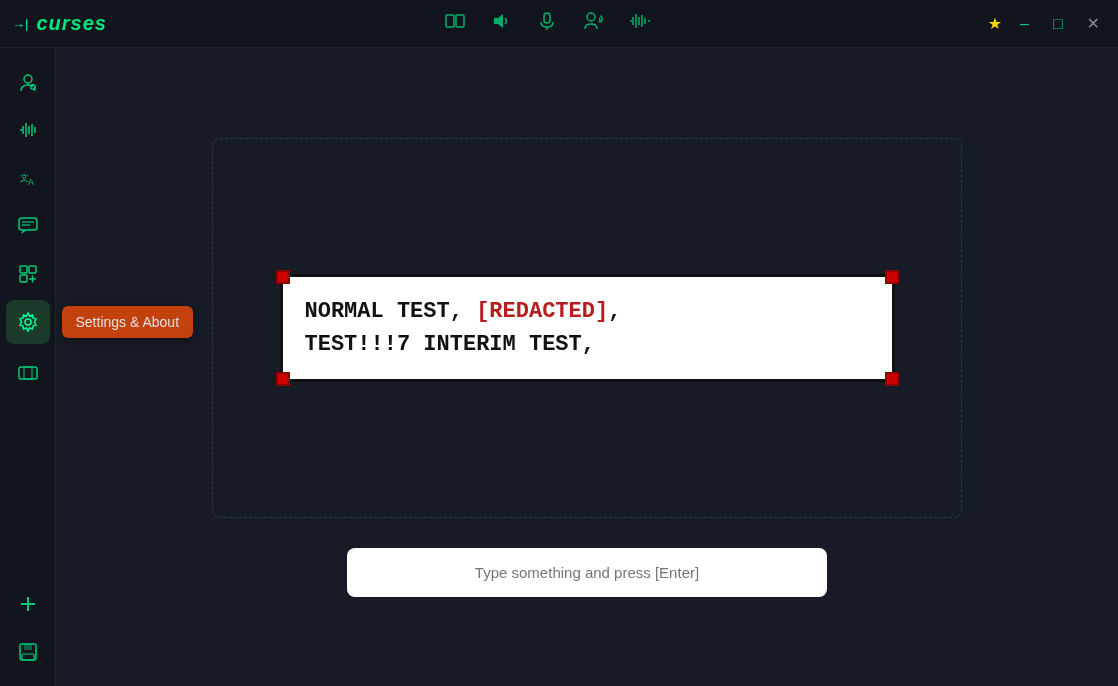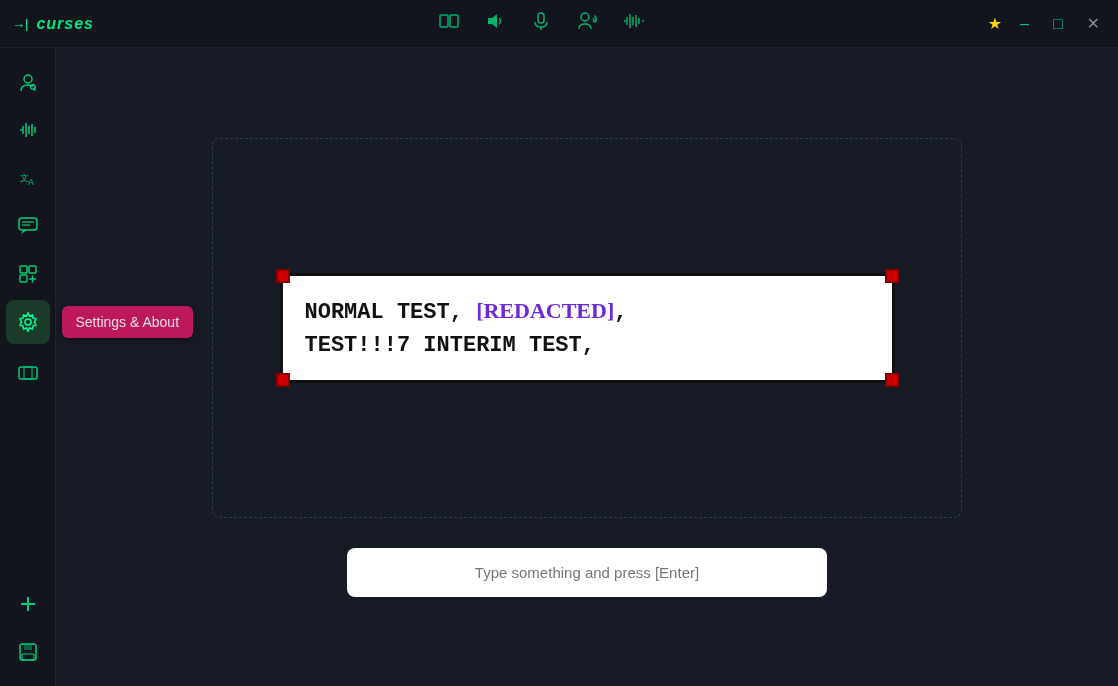--- a/index.html
+++ b/index.html
@@ -35,21 +35,21 @@
     .logo-icon {
       color: #00ff99;
       font-size: 13px;
       display: flex;
       align-items: center;
     }
 
     .logo-text {
       color: #00e67a;
       font-weight: 700;
-      font-size: 16px;
+      font-size: 20px;
       letter-spacing: 1px;
       font-style: italic;
     }
 
     .titlebar-center {
       display: flex;
       align-items: center;
       gap: 24px;
     }
 
@@ -131,21 +131,21 @@
       align-items: center;
       gap: 4px;
     }
 
     
     .tooltip {
       position: absolute;
       left: 56px;
       top: 50%;
       transform: translateY(-50%);
-      background: #be185d;
+      background: #c2410c;
       color: #e0e0e0;
       padding: 8px 14px;
       border-radius: 6px;
       white-space: nowrap;
       font-size: 14px;
       font-weight: 500;
       pointer-events: none;
       z-index: 100;
       box-shadow: 0 2px 8px rgba(0,0,0,0.4);
     }
@@ -199,22 +199,21 @@
 
     .caption-text {
       font-family: 'Courier New', Courier, monospace;
       font-size: 22px;
       font-weight: 700;
       line-height: 1.5;
       color: #111;
     }
 
     .caption-text .redacted {
-      color: #6d28d9;
-      font-family: Liberation Serif, serif;
+      color: #b91c1c;
     }
 
     
     .input-area {
       width: 480px;
     }
 
     .text-input {
       width: 100%;
       background: #ffffff;

